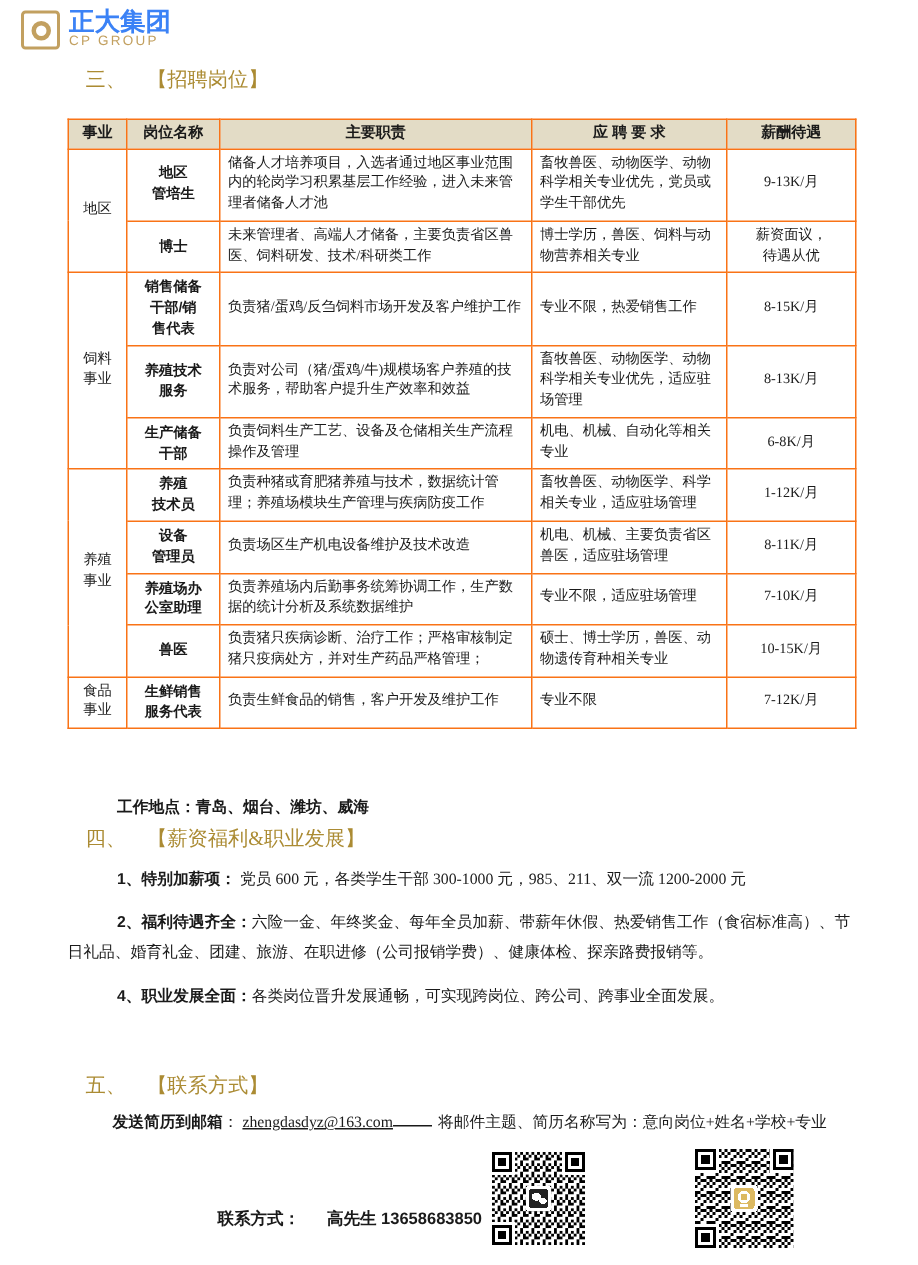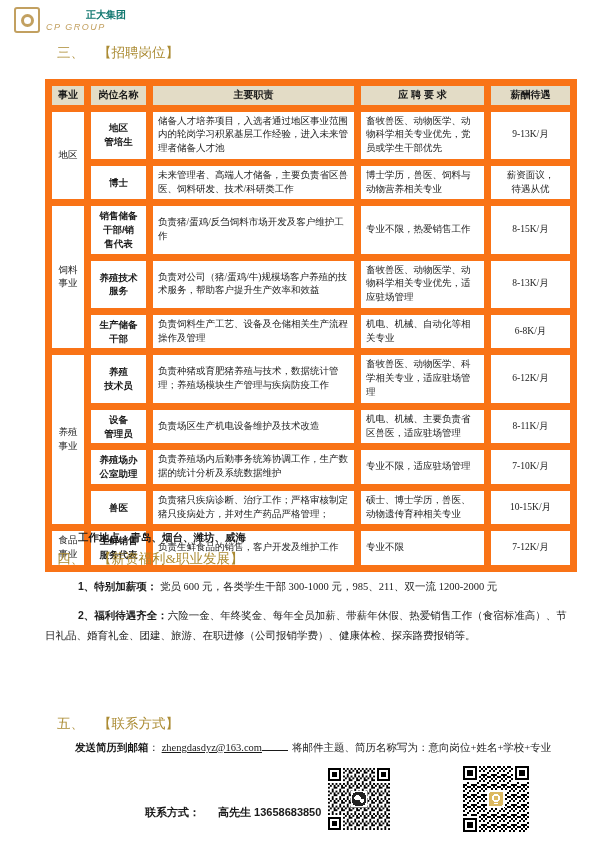--- a/index.html
+++ b/index.html
@@ -3,30 +3,30 @@
 <meta charset="utf-8">
 <style>
   html,body{margin:0;padding:0;background:#fff;}
   .page{position:relative;width:612px;height:843px;background:#fff;overflow:hidden;
         font-family:"Liberation Serif",serif;color:#1a1a1a;}
   
   .brand{position:absolute;top:7px;left:14px;display:flex;align-items:center;gap:6px;}
   .logo-mark{width:26px;height:26px;border:2px solid #c2a060;border-radius:3px;
              display:flex;align-items:center;justify-content:center;box-sizing:border-box;}
   .logo-ring{width:13px;height:13px;border:3px solid #c2a060;border-radius:50%;box-sizing:border-box;}
-  .brand-cn{color:#0f766e;font-weight:bold;font-size:10px;line-height:14px;font-family:"Liberation Sans",sans-serif;margin-left:40px;}
-  .brand-en{color:#c2a060;font-size:9px;line-height:11px;letter-spacing:1.5px;font-family:"Liberation Sans",sans-serif;font-style:italic;}
+  .brand-cn{color:#3b82f6;font-weight:bold;font-size:17px;line-height:14px;font-family:"Liberation Sans",sans-serif;}
+  .brand-en{color:#c2a060;font-size:9px;line-height:11px;letter-spacing:1.5px;font-family:"Liberation Sans",sans-serif;}
   
   .sec{position:absolute;left:57px;color:#ab8b33;font-weight:normal;font-size:13.5px;}
   .sec .no{margin-right:14px;}
   .sec3{top:44px;} .sec4{top:550px;text-align:center;} .sec5{top:715px;}
   
   table.jobs{position:absolute;top:79px;left:45px;width:525px;border-collapse:collapse;
              table-layout:fixed;font-size:9.5px;line-height:1.45;}
-  table.jobs th,table.jobs td{border:7px solid #f97316;padding:3px 5px;vertical-align:middle;box-sizing:border-box;}
+  table.jobs th,table.jobs td{border:1px solid #f97316;padding:3px 5px;vertical-align:middle;box-sizing:border-box;}
   table.jobs th{background:#e3dcc6;font-weight:bold;text-align:center;height:19px;padding:2px;
                 font-family:"Liberation Sans",sans-serif;font-size:10px;}
   td.c-group{text-align:center;white-space:pre-line;padding:3px 2px;}
   td.c-name{text-align:center;font-weight:bold;white-space:pre-line;padding:3px 2px;
             font-family:"Liberation Sans",sans-serif;font-size:9.5px;}
   td.c-duty,td.c-req{text-align:left;}
   td.c-salary{text-align:center;white-space:pre-line;margin-left:44px;}
   
   .worksite{position:absolute;top:531px;left:78px;font-weight:bold;font-size:10.5px;
             font-family:Liberation Sans, sans-serif;}
@@ -119,21 +119,21 @@
       <td class="c-req">机电、机械、自动化等相关专业</td>
       <td class="c-salary">6-8K/月</td>
     </tr>
     <tr>
       <td class="c-group" rowspan="4">养殖
 事业</td>
       <td class="c-name">养殖
 技术员</td>
       <td class="c-duty">负责种猪或育肥猪养殖与技术，数据统计管理；养殖场模块生产管理与疾病防疫工作</td>
       <td class="c-req">畜牧兽医、动物医学、科学相关专业，适应驻场管理</td>
-      <td class="c-salary">6-12K/月</td>
+      <td class="c-salary">1-12K/月</td>
     </tr>
     <tr>
       <td class="c-name">设备
 管理员</td>
       <td class="c-duty">负责场区生产机电设备维护及技术改造</td>
       <td class="c-req">机电、机械、主要负责省区兽医，适应驻场管理</td>
       <td class="c-salary">8-11K/月</td>
     </tr>
     <tr>
       <td class="c-name">养殖场办
@@ -162,20 +162,21 @@
 
   <div class="worksite">工作地点：青岛、烟台、潍坊、威海</div>
 
   <div class="sec sec4">
     <span class="no">四、</span><span>【薪资福利&amp;职业发展】</span>
   </div>
 
   <div class="benefits">
     <p><span class="b">1、特别加薪项：</span><span> 党员 600 元，各类学生干部 300-1000 元，985、211、双一流 1200-2000 元</span></p>
     <p><span class="b">2、福利待遇齐全：</span><span>六险一金、年终奖金、每年全员加薪、带薪年休假、热爱销售工作（食宿标准高）、节日礼品、婚育礼金、团建、旅游、在职进修（公司报销学费）、健康体检、探亲路费报销等。</span></p>
+    <p><span class="b">4、职业发展全面：</span><span>各类岗位晋升发展通畅，可实现跨岗位、跨公司、跨事业全面发展。</span></p>
   </div>
 
   <div class="sec sec5">
     <span class="no">五、</span><span>【联系方式】</span>
   </div>
 
   <div class="email-line">
     <span class="b">发送简历到邮箱</span><span>：</span>
     <a class="email-link">zhengdasdyz@163.com</a><span class="u-pad"></span><span>将邮件主题、简历名称写为：意向岗位+姓名+学校+专业</span>
   </div>

